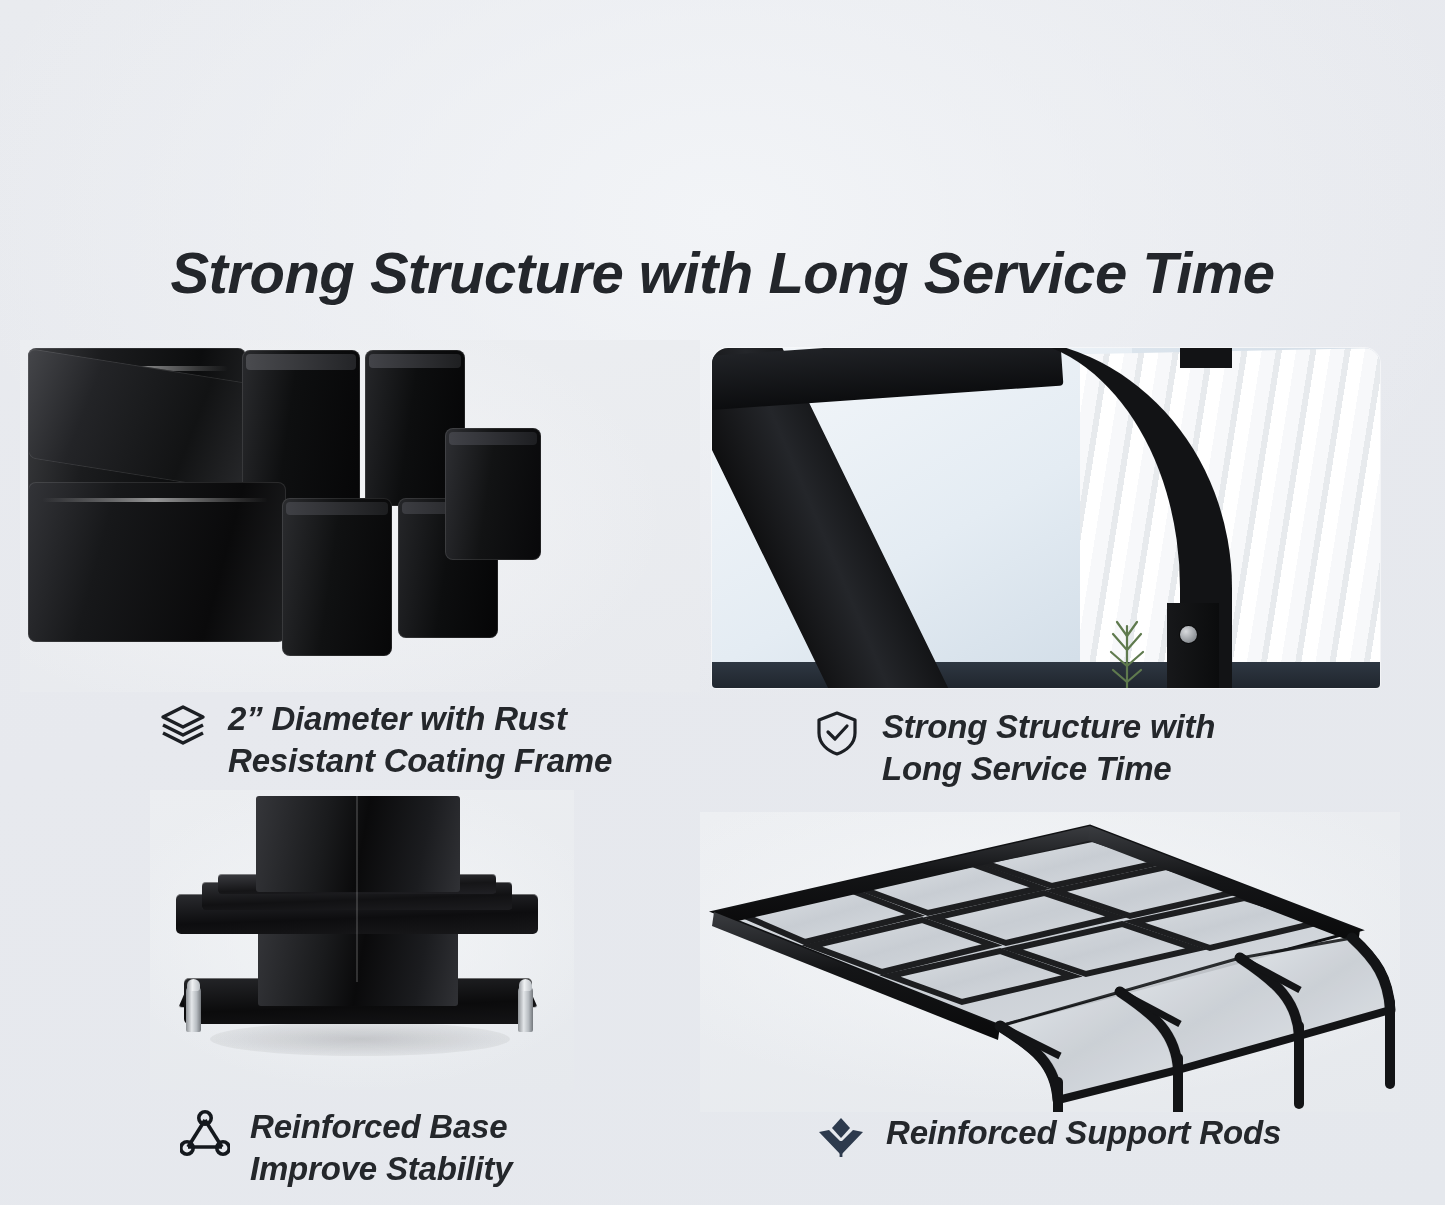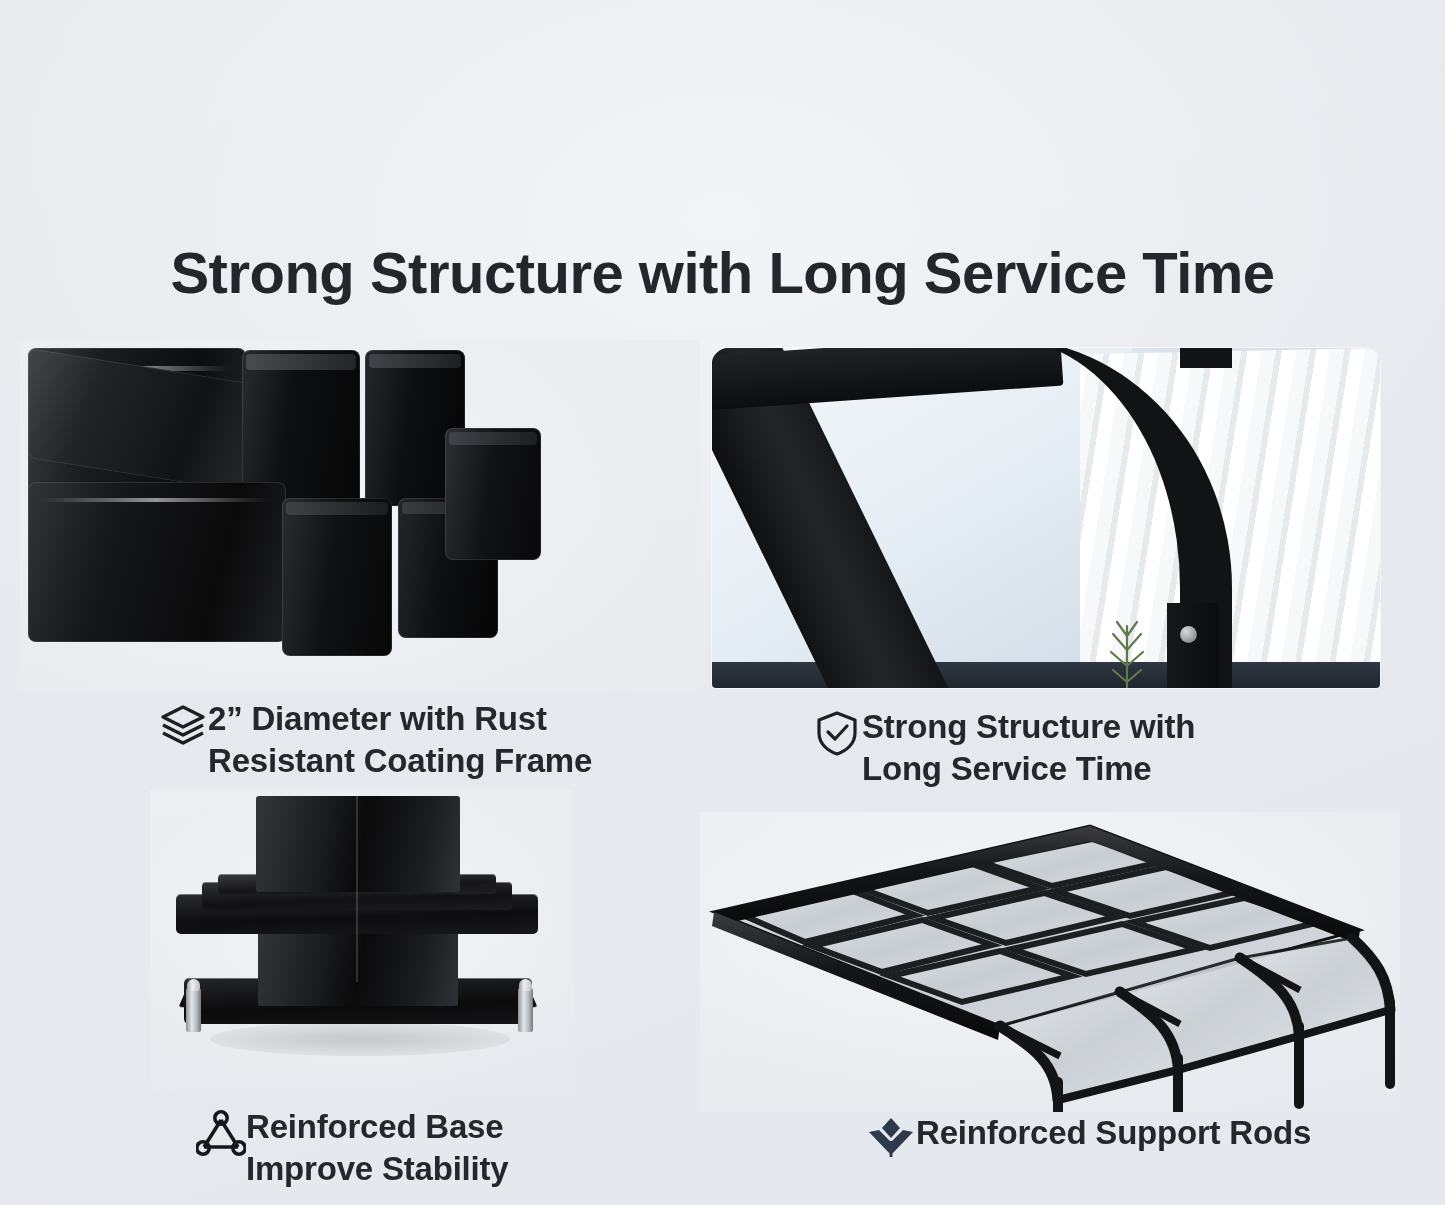--- a/index.html
+++ b/index.html
@@ -11,21 +11,21 @@
     font-family:"Liberation Sans", sans-serif;
   }
 
   body {
     background:
       radial-gradient(ellipse 1100px 700px at 50% 18%, #f2f4f7 0%, rgba(242,244,247,0) 70%),
       linear-gradient(160deg, #e9ebef 0%, #e7e9ee 45%, #e5e8ed 100%);
     position:relative;
   }
 
-  .page { position:relative; width:1445px; height:976px; }
+  .page { position:relative; width:1445px; height:976px;font-style:italic; }
 
   
   .title-wrap {
     position:absolute; left:0; top:243px; width:1445px;
     text-align:center;
   }
   .title {
     font-size:58px;
     font-weight:bold;
     letter-spacing:-0.5px;
@@ -159,36 +159,36 @@
   
   #photo-pergola {
     left:700px; top:812px; width:700px; height:300px;
     background:
       radial-gradient(ellipse 560px 220px at 48% 40%, #f4f6f8 0%, rgba(244,246,248,0) 78%),
       linear-gradient(165deg,#edeff2,#e6e9ed);
   }
   #photo-pergola svg { position:absolute; left:0; top:0; }
 
   
-  .caption { position:absolute; display:flex; align-items:flex-start; }
+  .caption { position:absolute; display:flex; align-items:flex-start; gap:20px; }
   .caption .cap-icon {
     flex:0 0 auto; width:50px; height:50px;
     display:flex; align-items:center; justify-content:center;
     margin-top:2px;
   }
   .caption .cap-text {
     font-size:33px; font-weight:bold; line-height:1.26;
     color:#24272b; letter-spacing:-0.2px;
     white-space:pre-line;
   }
 
   #cap-tubes    { left:158px; top:698px; }
   #cap-strength { left:812px; top:706px; }
-  #cap-base     { left:196px; top:1106px; }
-  #cap-rods     { left:866px; top:1112px;text-align:center; }
+  #cap-base     { left:180px; top:1106px; }
+  #cap-rods     { left:816px; top:1112px;text-align:center; }
 </style>
 </head>
 <body>
 
 <div class="page">
 
   <div class="title-wrap">
     <div class="title">Strong Structure with Long Service Time</div>
   </div>
 

